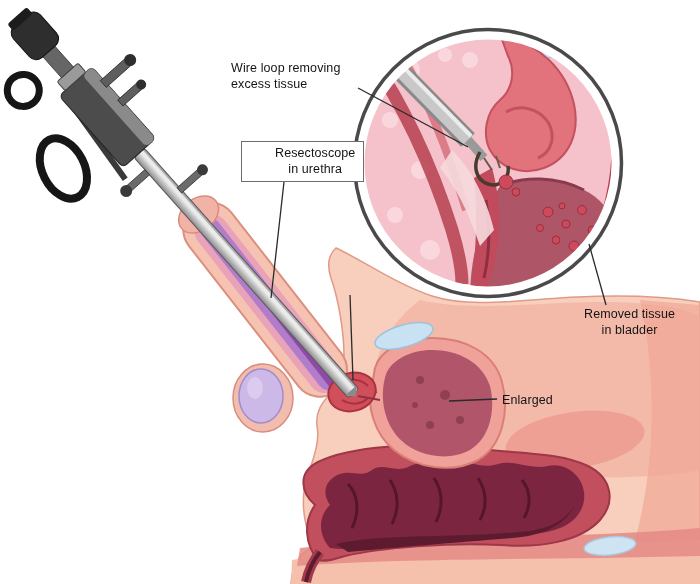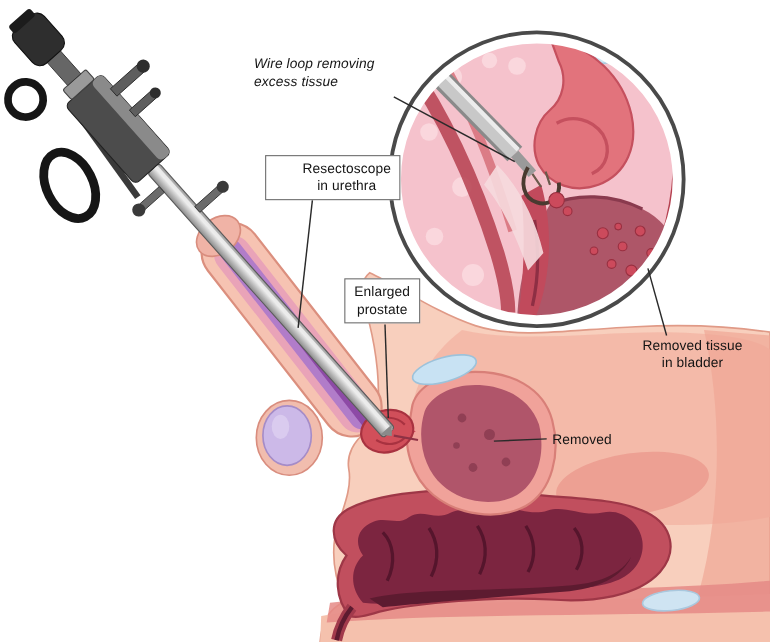--- a/index.html
+++ b/index.html
@@ -217,26 +217,24 @@
 
     <g stroke="#2a2a2a" stroke-width="1.3">
       <line x1="358" y1="88" x2="468" y2="147"></line>
       <line x1="284" y1="182" x2="271" y2="298"></line>
       <line x1="350" y1="295" x2="353" y2="380"></line>
       <line x1="606" y1="305" x2="589" y2="244"></line>
       <line x1="497" y1="399" x2="449" y2="401"></line>
     </g>
   </svg>
 
-  <div class="label label-left" style="left:231px; top:50px;font-style:italic;">Wire loop removing
+  <div class="label label-left" style="left:231px; top:60px;">Wire loop removing
 excess tissue</div>
 
   <div class="label label-box" style="left:241px; top:141px;padding-left:33px;">Resectoscope
 in urethra</div>
 
-  <div class="label label-box" style="left:313px; top:253px;">Enlarged
-prostate</div>
 
   <div class="label label-left" style="left:584px; top:306px;text-align:center;">Removed tissue
 in bladder</div>
 
-  <div class="label label-left" style="left:502px; top:392px;">Removed</div>
+  <div class="label label-left" style="left:502px; top:392px;">Enlarged</div>
 </div>
 
 </body></html>

